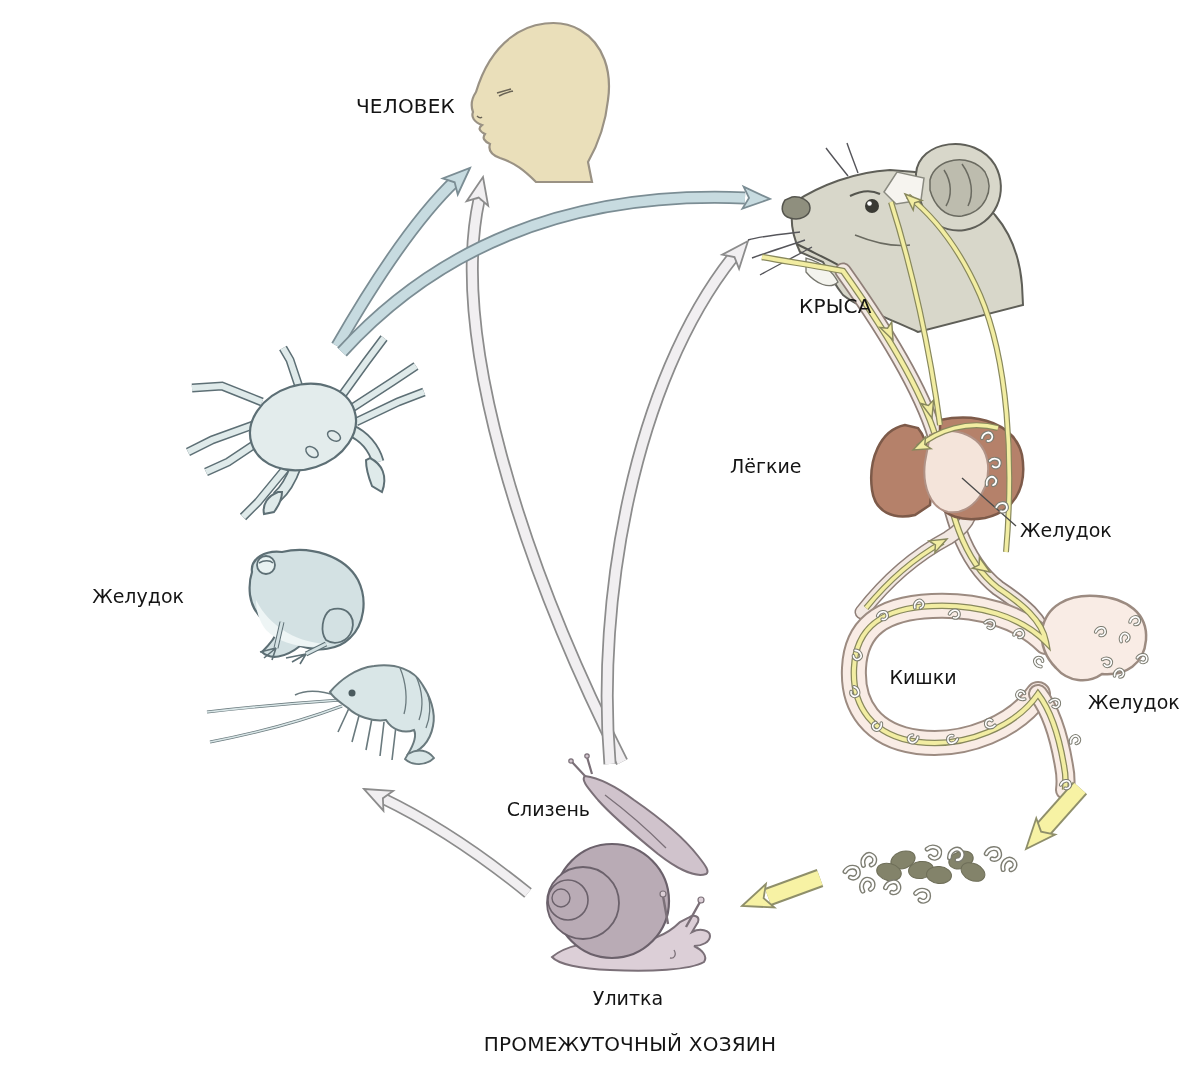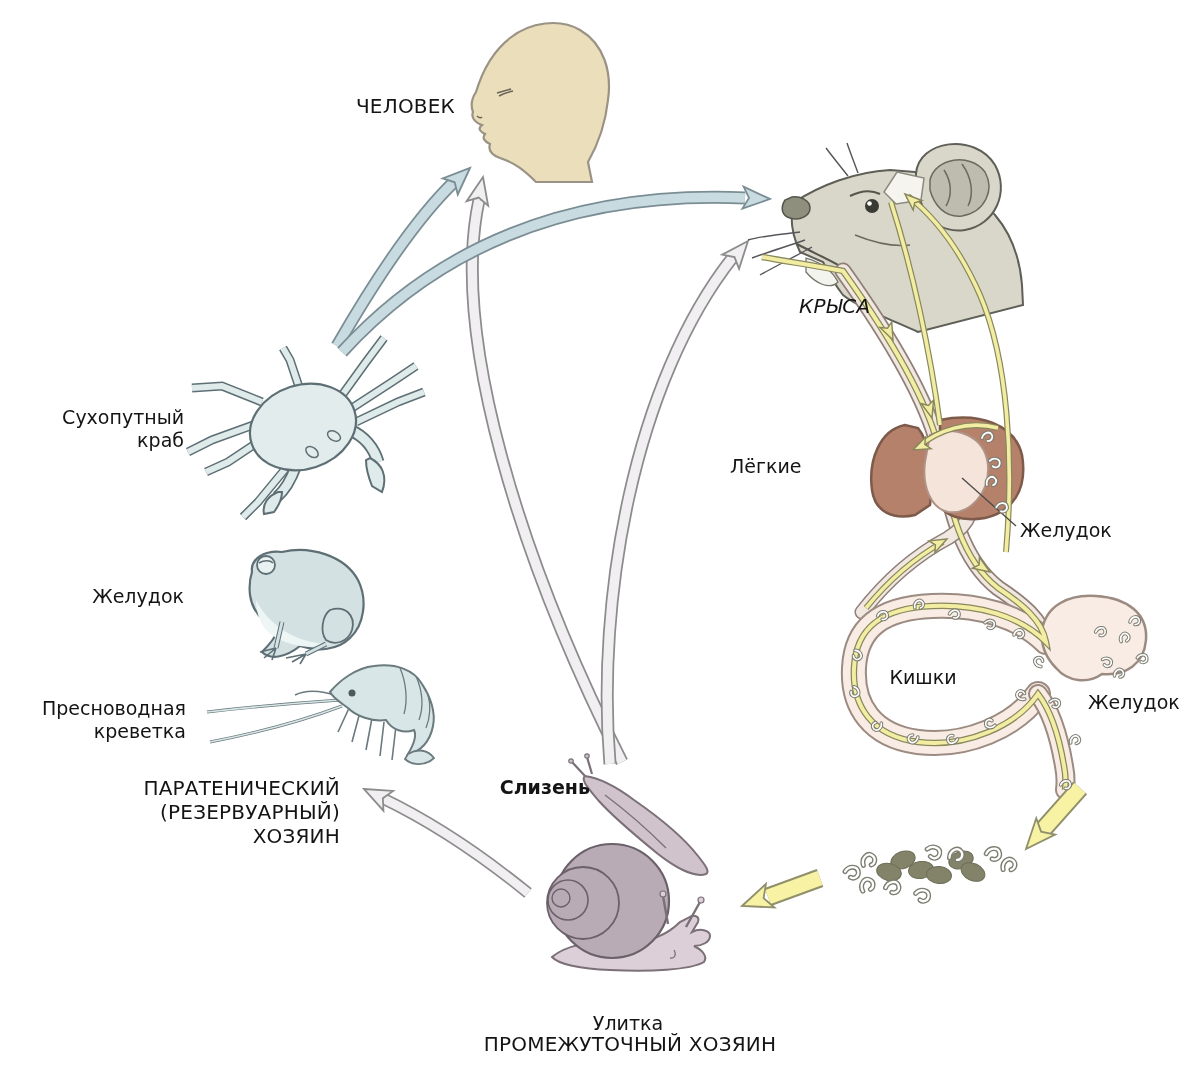--- a/index.html
+++ b/index.html
@@ -405,30 +405,23 @@
           <use href="#wormP" stroke="#ffffff" stroke-width="1.6" fill="none"></use>
         </g>
         <g transform="translate(861,889) rotate(-40) scale(1.4)">
           <use href="#wormP" stroke="#7d7d72" stroke-width="3.6" fill="none"></use>
           <use href="#wormP" stroke="#ffffff" stroke-width="1.6" fill="none"></use>
         </g>
       </g>
 </svg>
 
 <div class="lbl caps" style="left:275px;top:94px;width:180px;text-align:right;">ЧЕЛОВЕК</div>
-<div class="lbl caps" style="left:799px;top:294px;width:140px;font-style:italic;">КРЫСА</div>
+<div class="lbl caps" style="left:799px;top:294px;width:140px;">КРЫСА</div>
 <div class="lbl" style="left:730px;top:455px;width:140px;text-align:left;">Лёгкие</div>
 <div class="lbl" style="left:1020px;top:519px;width:130px;">Желудок</div>
 <div class="lbl" style="left:863px;top:666px;width:120px;text-align:center;">Кишки</div>
 <div class="lbl" style="left:1088px;top:691px;width:130px;">Желудок</div>
-<div class="lbl" style="left:24px;top:406px;width:160px;text-align:right;">Сухопутный
-краб</div>
 <div class="lbl" style="left:24px;top:585px;width:160px;text-align:right;">Желудок</div>
-<div class="lbl" style="left:22px;top:697px;width:164px;text-align:right;">Пресноводная
-креветка</div>
-<div class="lbl caps" style="left:118px;top:776px;width:222px;text-align:right;">ПАРАТЕНИЧЕСКИЙ
-(РЕЗЕРВУАРНЫЙ)
-ХОЗЯИН</div>
-<div class="lbl" style="left:440px;top:776px;width:150px;text-align:right;font-weight:bold;">Слизень</div>
-<div class="lbl" style="left:556px;top:1012px;width:144px;text-align:center;">Улитка</div>
+<div class="lbl" style="left:440px;top:798px;width:150px;text-align:right;">Слизень</div>
+<div class="lbl" style="left:556px;top:987px;width:144px;text-align:center;">Улитка</div>
 <div class="lbl caps" style="left:445px;top:1032px;width:370px;text-align:center;">ПРОМЕЖУТОЧНЫЙ ХОЗЯИН</div>
 
 </div>
 
 </body></html>

